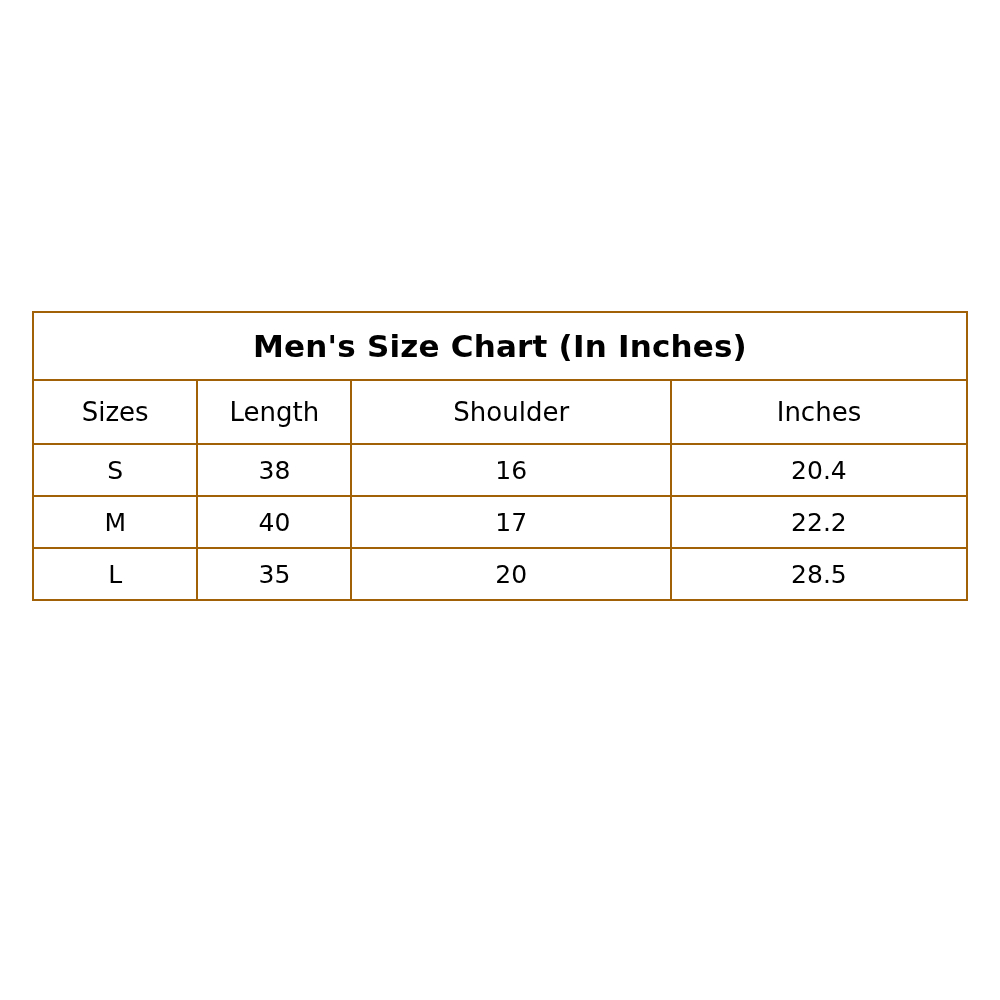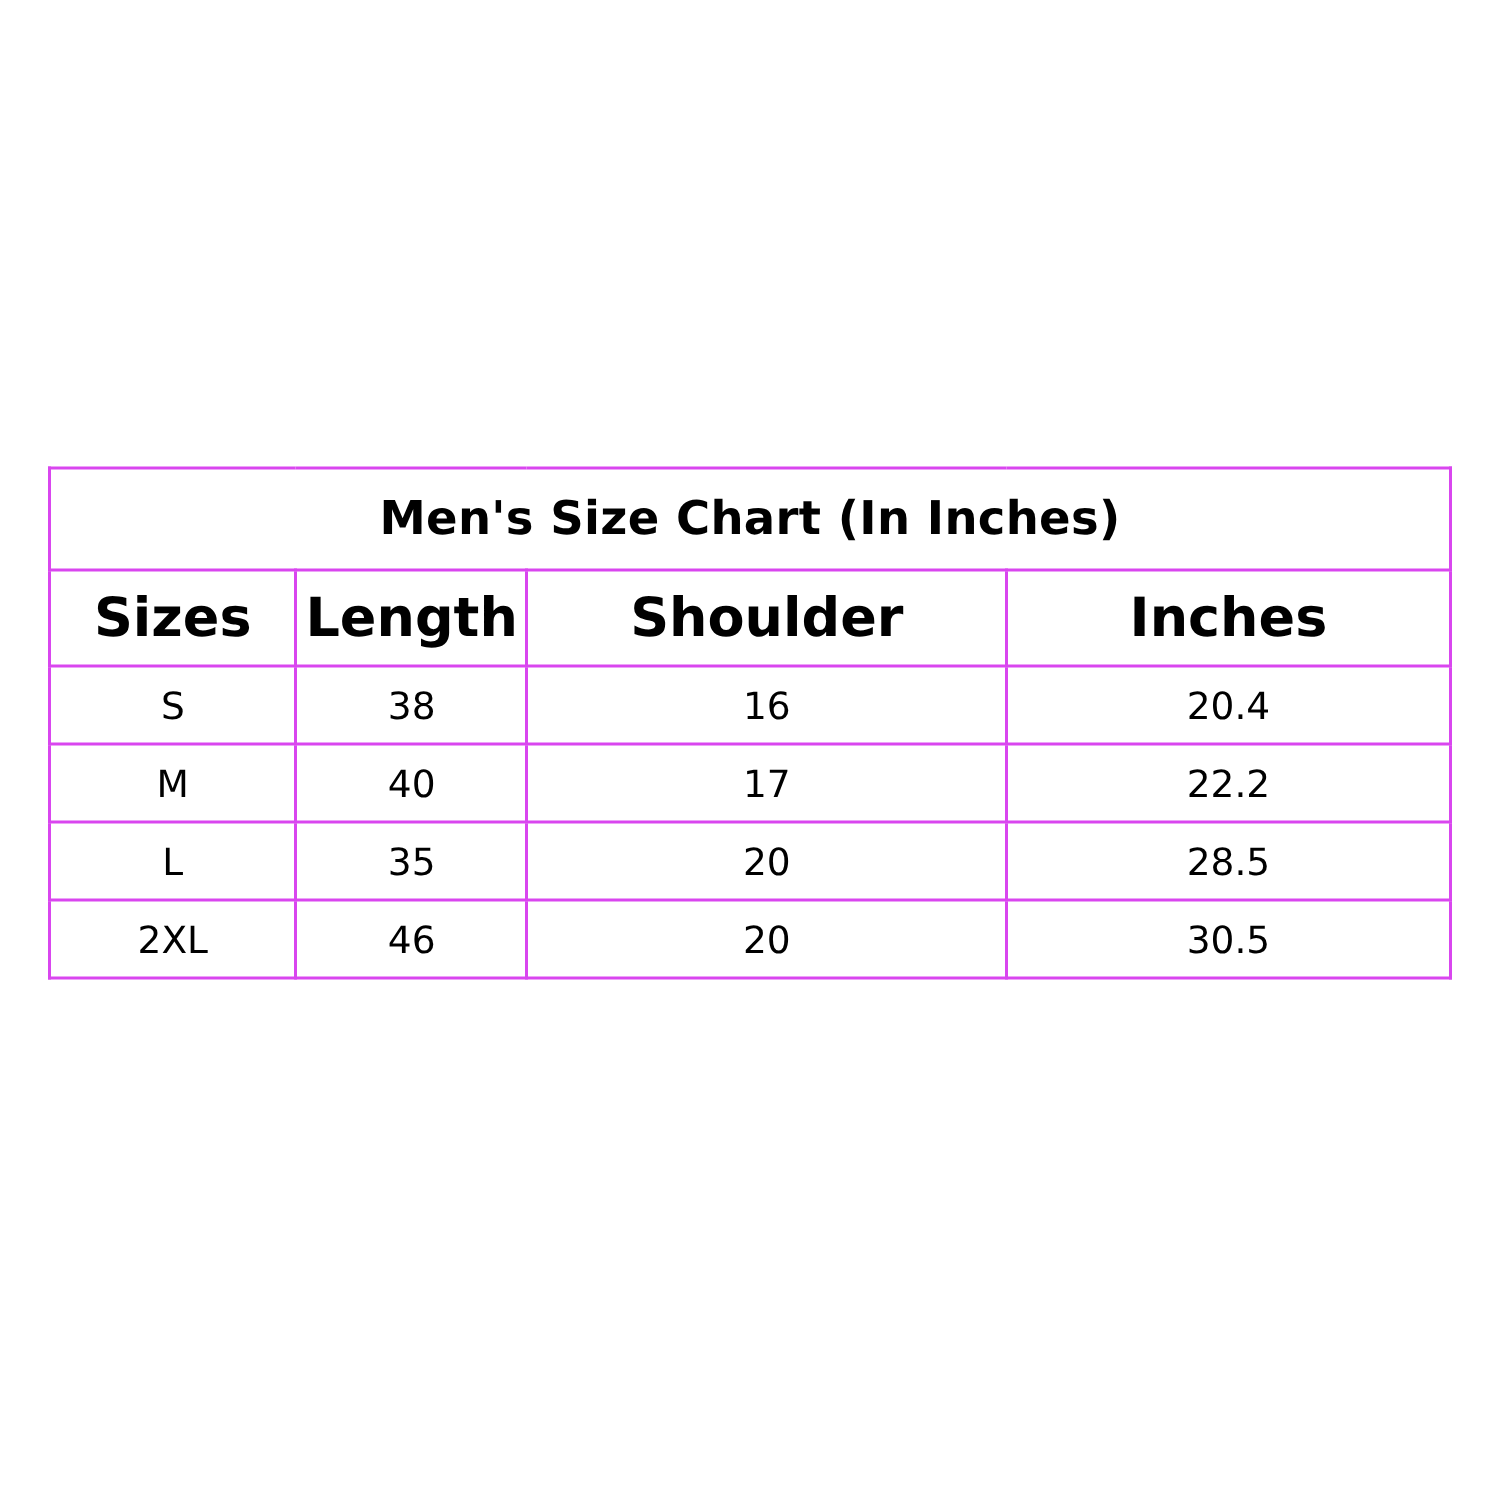--- a/index.html
+++ b/index.html
@@ -21,36 +21,36 @@
     top: 311px;
     width: 936px;
   }
   table.size-chart {
     width: 100%;
     border-collapse: collapse;
     table-layout: fixed;
   }
   table.size-chart td,
   table.size-chart th {
-    border: 2px solid #d946ef;
+    border: 2px solid #a16207;
     text-align: center;
     vertical-align: middle;
     padding: 0;
     color: #000000;
   }
   .title-cell {
     height: 66px;
     font-size: 31px;
     font-weight: bold;
     letter-spacing: 0.2px;
   }
   .header-cell {
     height: 62px;
-    font-size: 36px;
-    font-weight: bold;
+    font-size: 26px;
+    font-weight: normal;
   }
   .data-cell {
     height: 50px;
     font-size: 25px;
     font-weight: normal;
   }
   
   col.c0 { width: 17.6%; }
   col.c1 { width: 16.5%; }
   col.c2 { width: 34.2%; }
@@ -88,21 +88,15 @@
         <td class="data-cell">40</td>
         <td class="data-cell">17</td>
         <td class="data-cell">22.2</td>
       </tr>
       <tr>
         <td class="data-cell">L</td>
         <td class="data-cell">35</td>
         <td class="data-cell">20</td>
         <td class="data-cell">28.5</td>
       </tr>
-      <tr>
-        <td class="data-cell">2XL</td>
-        <td class="data-cell">46</td>
-        <td class="data-cell">20</td>
-        <td class="data-cell">30.5</td>
-      </tr>
     </tbody>
   </table>
 </div>
 
 </body></html>

